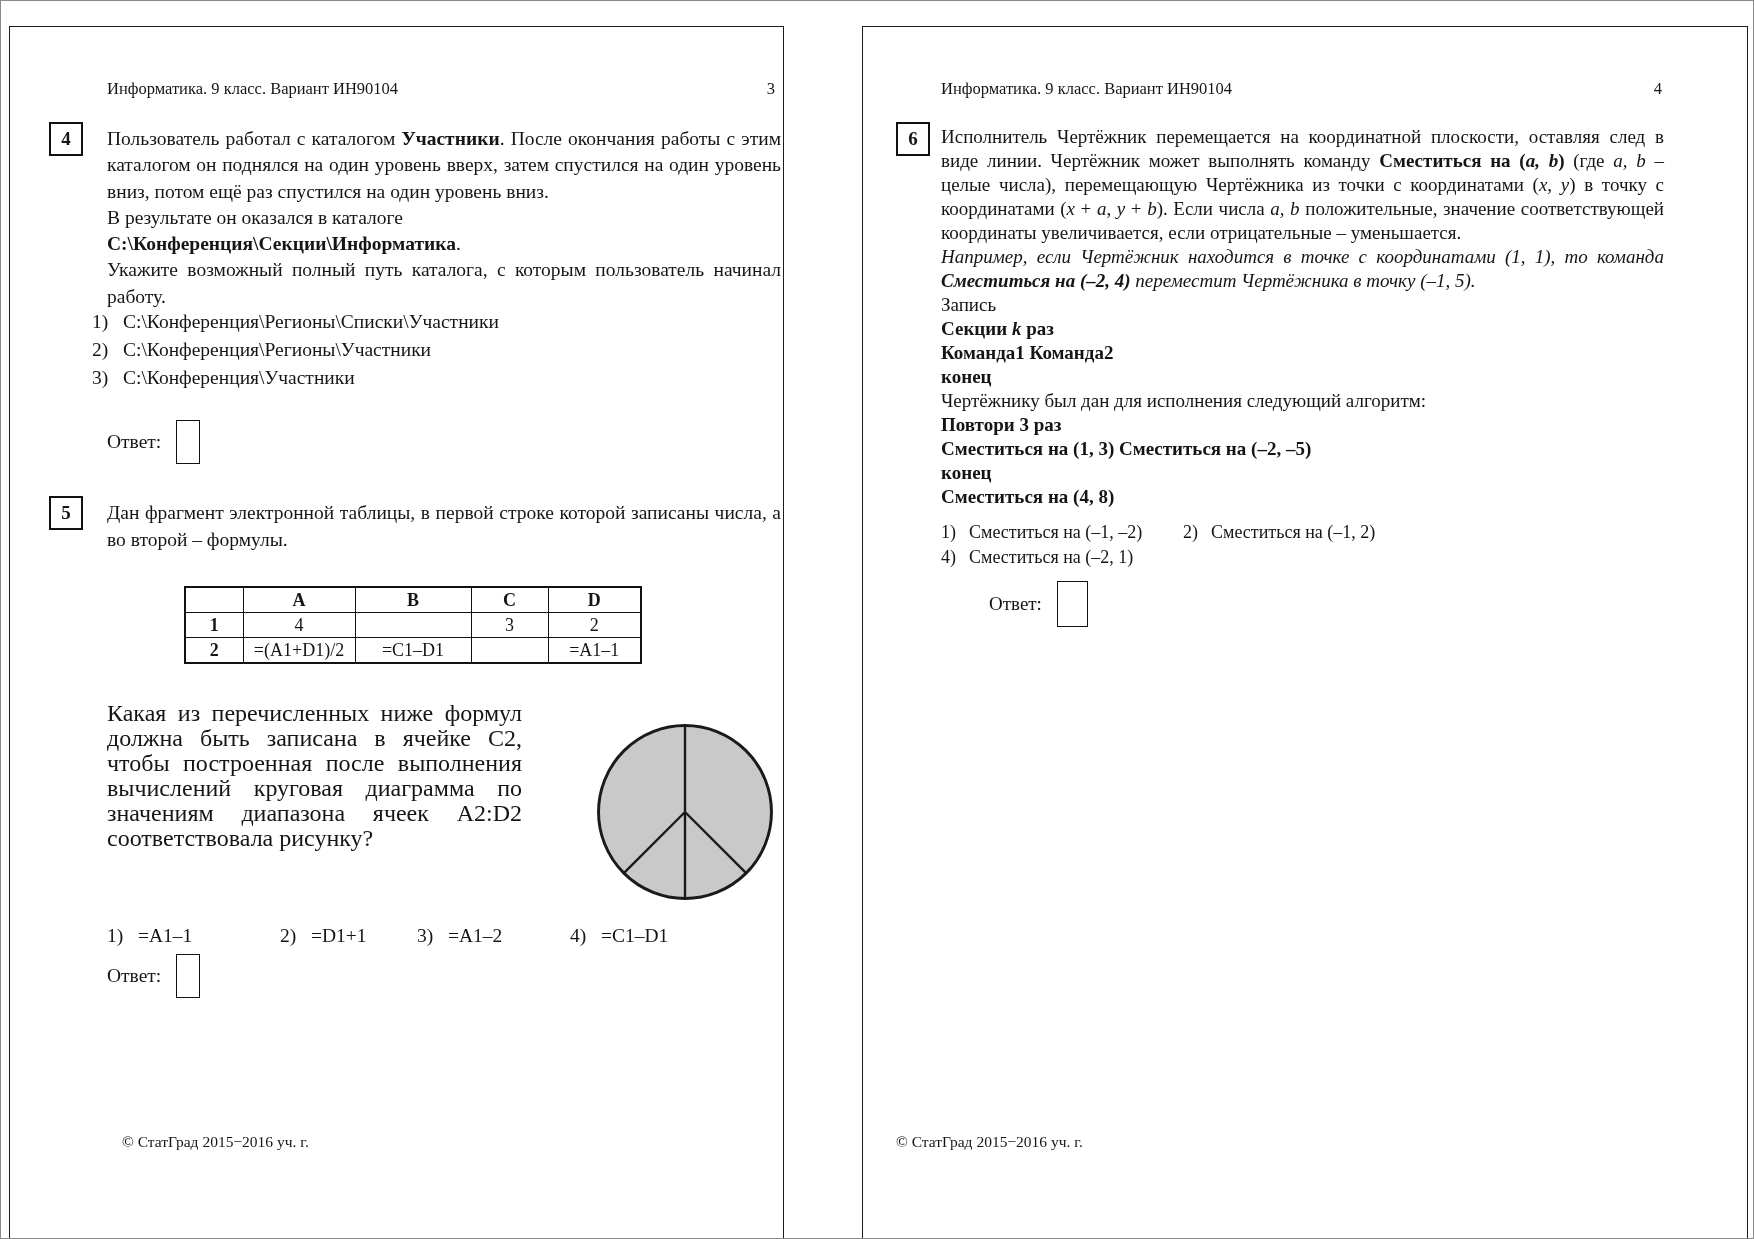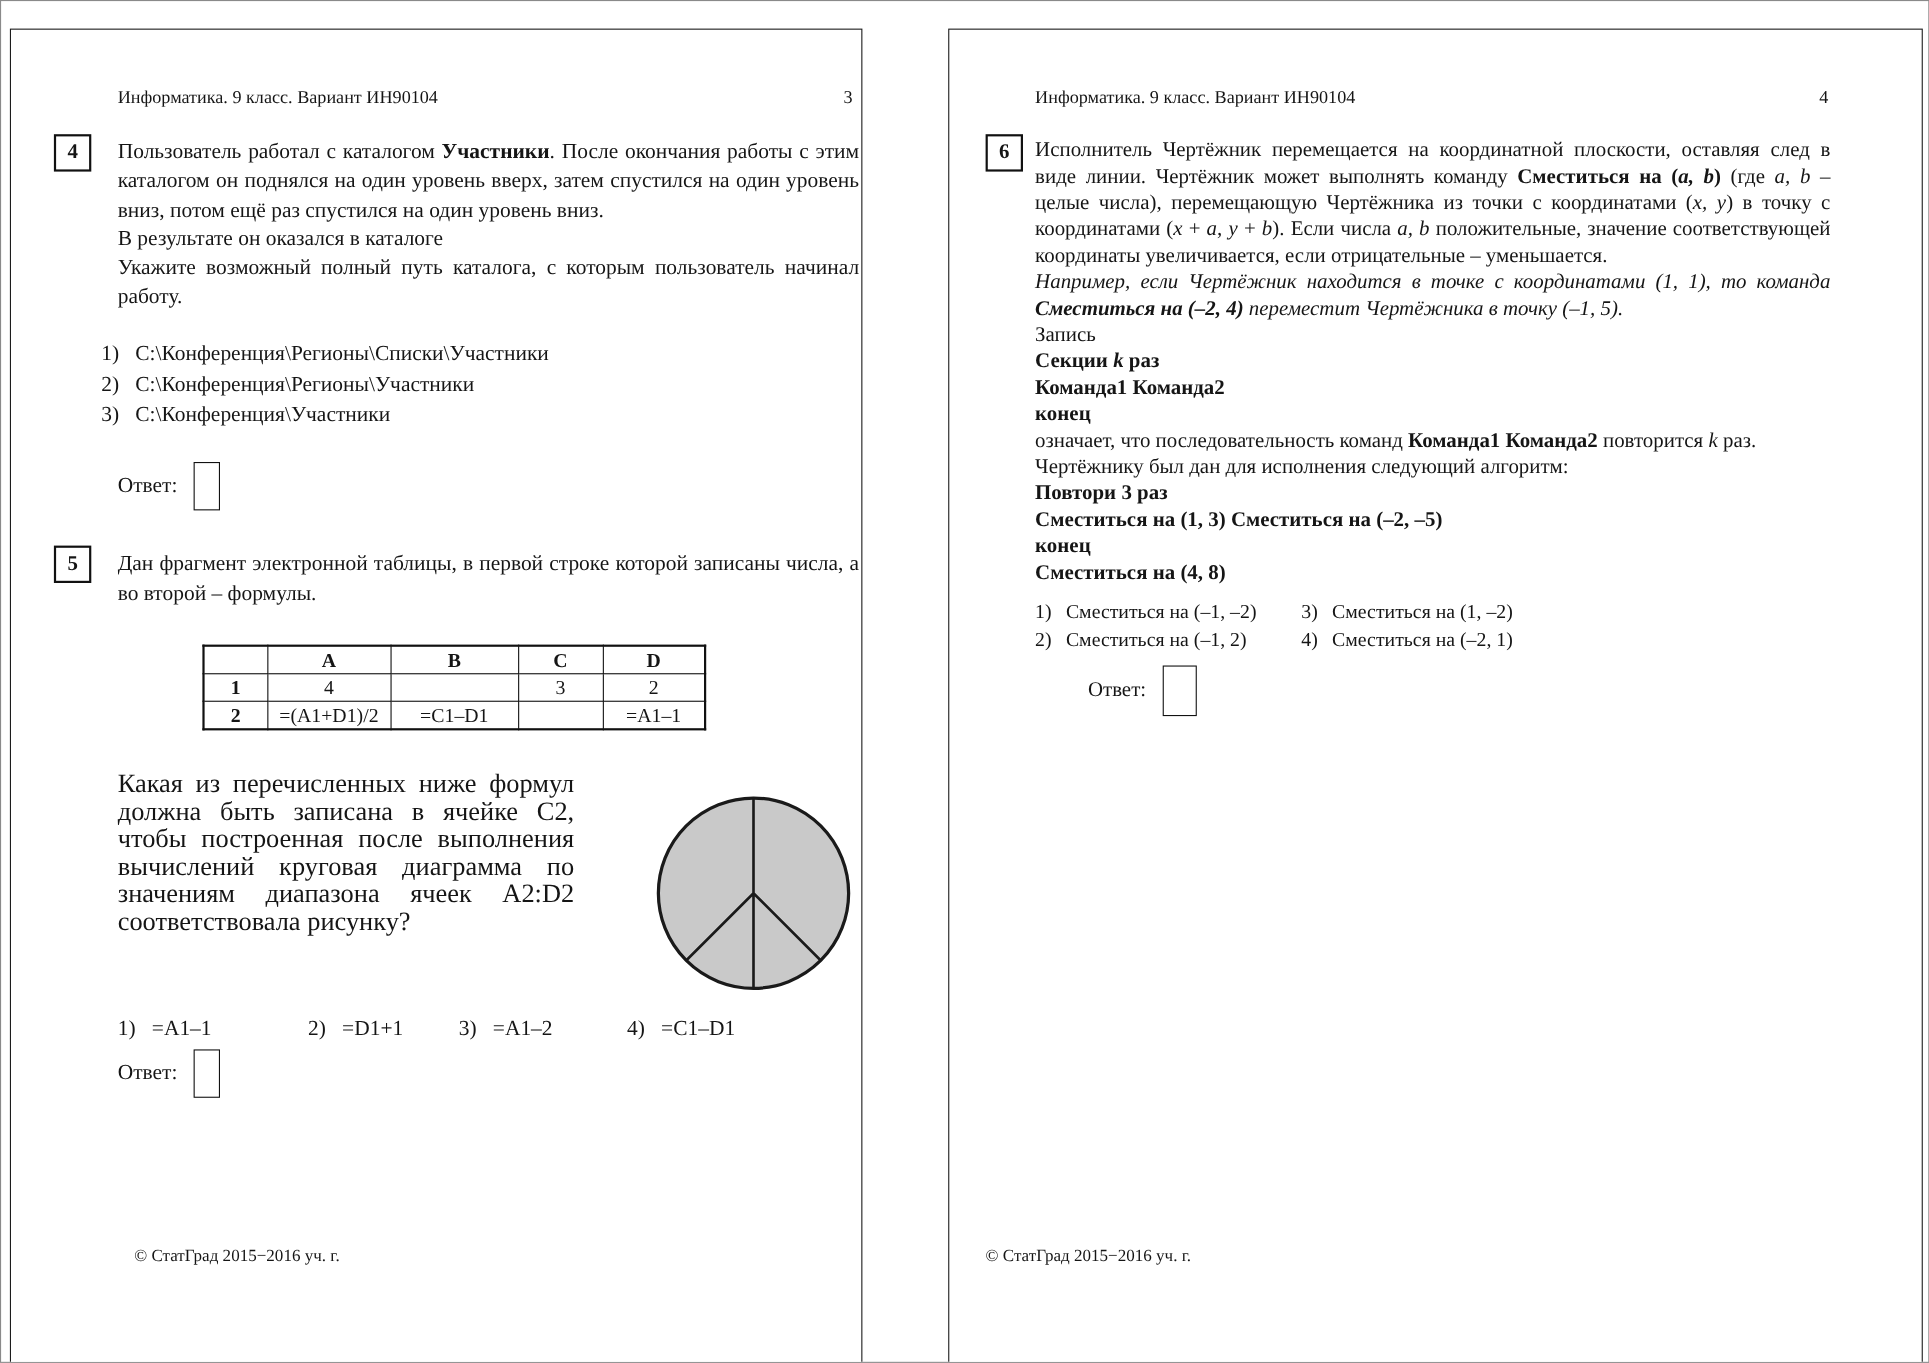--- a/index.html
+++ b/index.html
@@ -83,20 +83,21 @@
       <span>3</span>
     </div>
 
     <div class="qnum-box" style="left:39px; top:95px;">
       <span>4</span>
     </div>
 
     <div class="textblock lh26" style="left:97px; top:99px; width:674px;">
       <p class="just"><span>Пользователь работал с каталогом </span><span class="run-b">Участники</span><span>. После окончания работы с этим каталогом он поднялся на один уровень вверх, затем спустился на один уровень вниз, потом ещё раз спустился на один уровень вниз.</span></p>
       <p>В результате он оказался в каталоге</p>
+      <p><span class="run-b">C:\Конференция\Секции\Информатика</span><span>.</span></p>
       <p class="just">Укажите возможный полный путь каталога, с которым пользователь начинал работу.</p>
     </div>
 
     <ol class="opts" style="left:82px; top:281px;">
       <li><span class="optnum">1)</span><span>C:\Конференция\Регионы\Списки\Участники</span></li>
       <li><span class="optnum">2)</span><span>C:\Конференция\Регионы\Участники</span></li>
       <li><span class="optnum">3)</span><span>C:\Конференция\Участники</span></li>
     </ol>
 
     <div class="answer" style="left:97px; top:391px; height:48px;">
@@ -182,30 +183,28 @@
       <span>6</span>
     </div>
 
     <div class="flow" style="left:78px; top:98px; width:723px;">
       <p class="just"><span>Исполнитель Чертёжник перемещается на координатной плоскости, оставляя след в виде линии. Чертёжник может выполнять команду </span><span class="run-b">Сместиться на (</span><span class="run-bi">a, b</span><span class="run-b">)</span><span> (где </span><span class="run-i">a, b</span><span> – целые числа), перемещающую Чертёжника из точки с координатами (</span><span class="run-i">x, y</span><span>) в точку с координатами (</span><span class="run-i">x</span><span> + </span><span class="run-i">a</span><span>, </span><span class="run-i">y</span><span> + </span><span class="run-i">b</span><span>). Если числа </span><span class="run-i">a, b</span><span> положительные, значение соответствующей координаты увеличивается, если отрицательные – уменьшается.</span></p>
       <p class="just"><span class="run-i">Например, если Чертёжник находится в точке с координатами (1, 1), то команда </span><span class="run-bi">Сместиться на (–2, 4)</span><span class="run-i"> переместит Чертёжника в точку (–1, 5).</span></p>
       <p>Запись</p>
       <p><span class="run-b">Секции </span><span class="run-bi">k</span><span class="run-b"> раз</span></p>
       <p><span class="run-b">Команда1 Команда2</span></p>
       <p><span class="run-b">конец</span></p>
-      <p class="just"><span>означает, что последовательность команд </span><span class="run-b">Команда1 Команда2</span><span> повторится </span><span class="run-i">k</span><span> раз.</span></p>
       <p>Чертёжнику был дан для исполнения следующий алгоритм:</p>
       <p><span class="run-b">Повтори 3 раз</span></p>
       <p><span class="run-b">Сместиться на (1, 3) Сместиться на (–2, –5)</span></p>
       <p><span class="run-b">конец</span></p>
       <p><span class="run-b">Сместиться на (4, 8)</span></p>
 
       <div class="q6-opts">
         <span><span class="optnum">1)</span><span>Сместиться на (–1, –2)</span></span>
-        <span><span class="optnum">3)</span><span>Сместиться на (1, –2)</span></span>
         <span><span class="optnum">2)</span><span>Сместиться на (–1, 2)</span></span>
         <span><span class="optnum">4)</span><span>Сместиться на (–2, 1)</span></span>
       </div>
 
       <div class="answer-inflow">
         <span>Ответ:</span>
         <span class="answer-box wide"></span>
       </div>
     </div>
 

